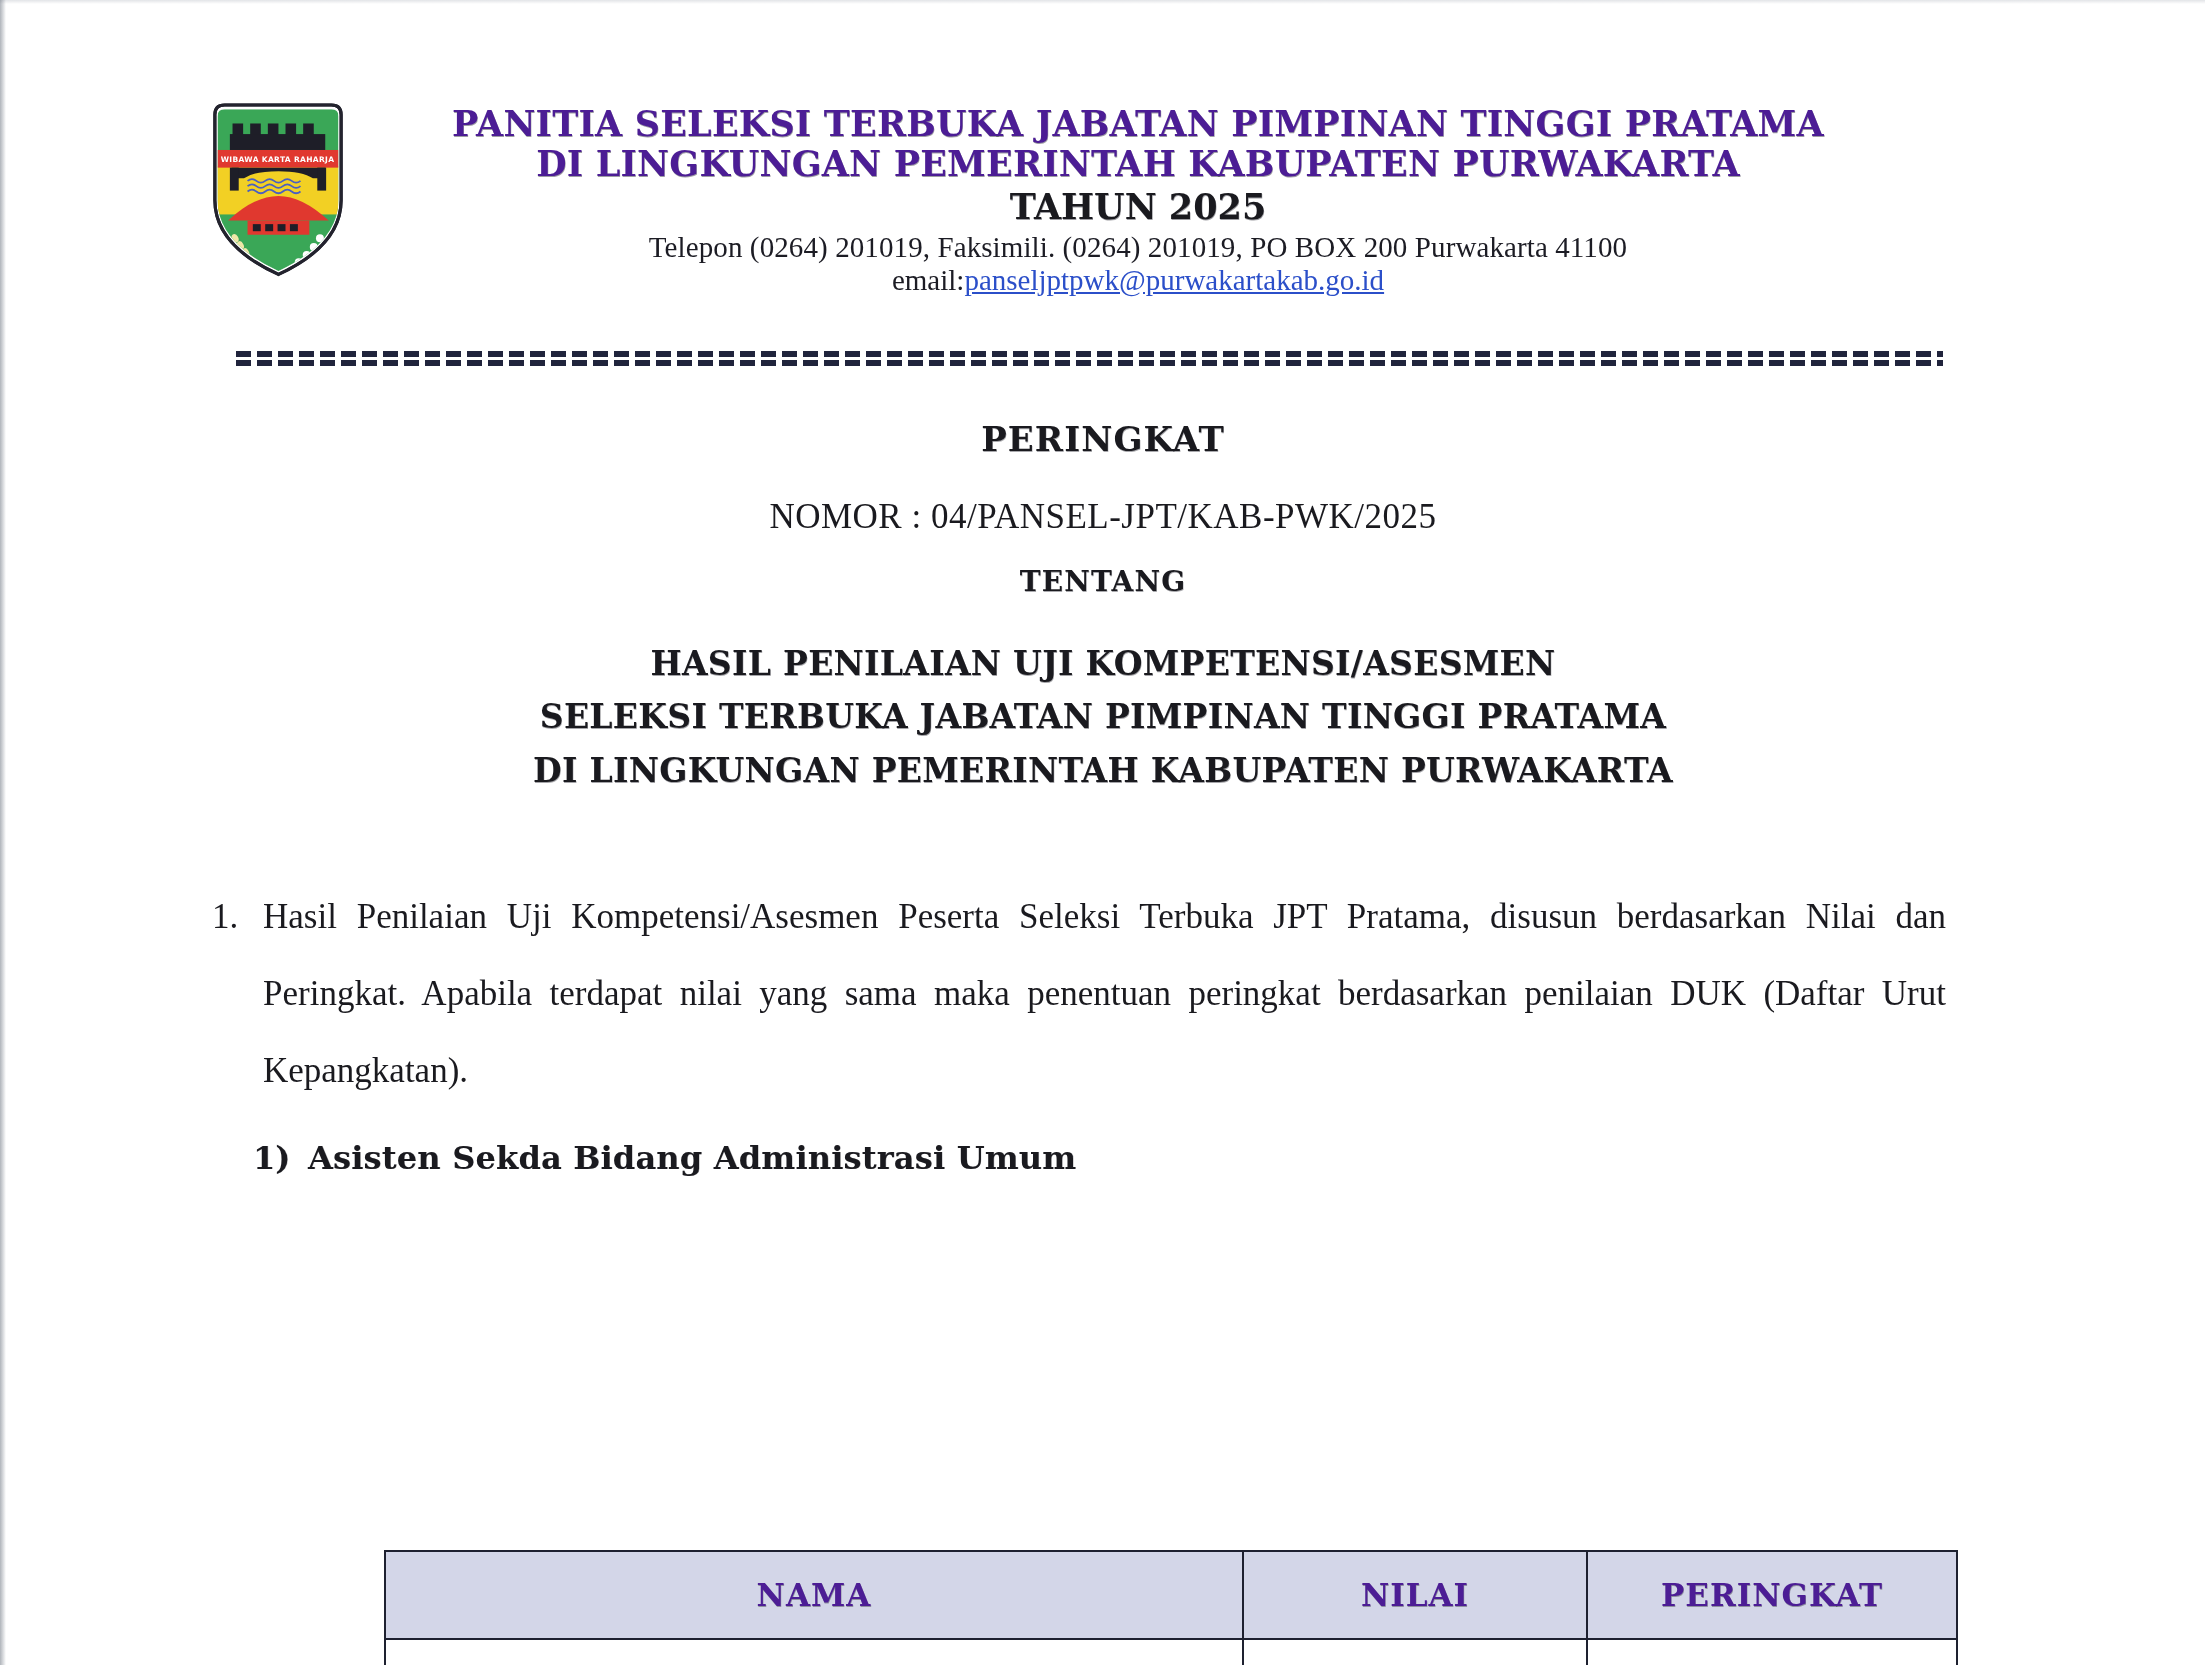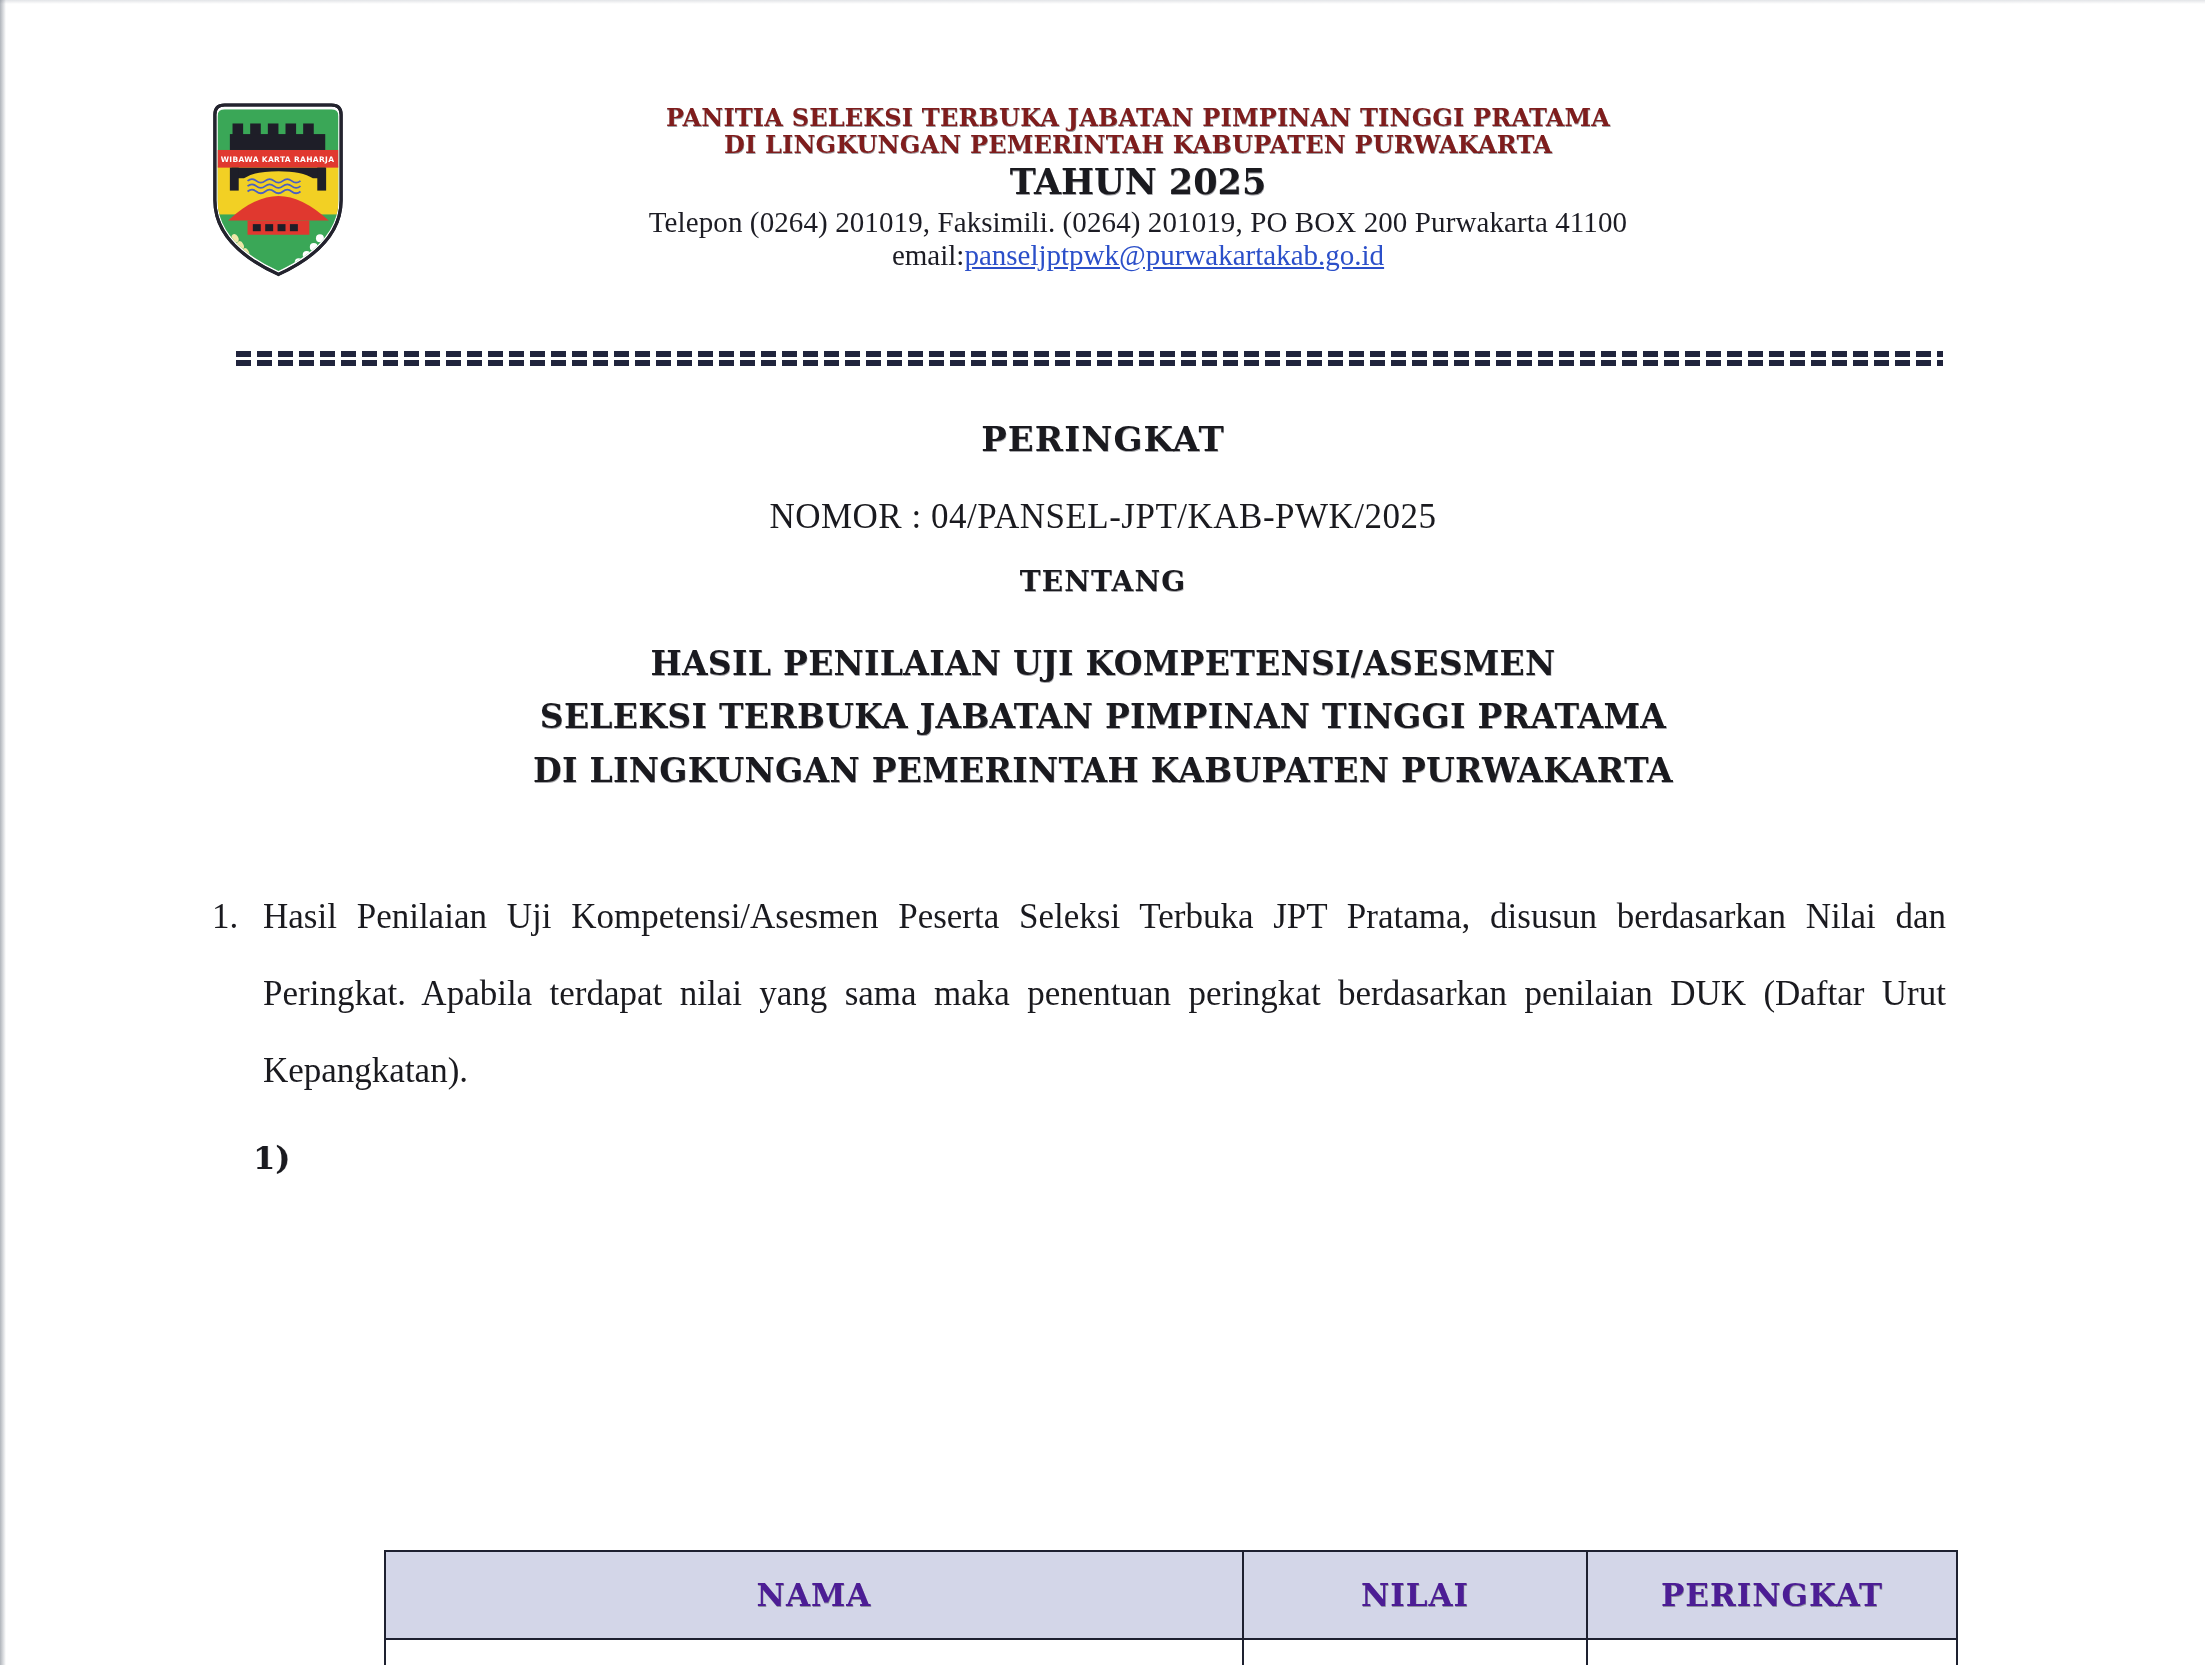--- a/index.html
+++ b/index.html
@@ -47,24 +47,24 @@
   .lh-text {
     position: absolute;
     left: 282px;
     top: 104px;
     width: 1712px;
     text-align: center;
   }
   .lh-title {
     font-family: "DejaVu Serif", "Liberation Serif", serif;
     font-weight: bold;
-    font-size: 24px;
+    font-size: 35px;
     letter-spacing: 0.2px;
     line-height: 1.14;
-    color: #7f1d1d;
+    color: #4c1d95;
     text-shadow: 0.5px 0.5px 0 rgba(40,40,50,0.45);
   }
   .lh-year {
     font-family: "DejaVu Serif", "Liberation Serif", serif;
     font-weight: bold;
     font-size: 35px;
     line-height: 1.22;
     margin-top: 1.8px;
     text-shadow: 0.5px 0.5px 0 rgba(40,40,50,0.45);
   }
@@ -356,20 +356,21 @@
 
   <div class="numlist">
     <div class="numitem">
       <div class="marker">1.</div>
       <div class="itemtext">Hasil Penilaian Uji Kompetensi/Asesmen Peserta Seleksi Terbuka JPT Pratama, disusun berdasarkan Nilai dan Peringkat. Apabila terdapat nilai yang sama maka penentuan peringkat berdasarkan penilaian DUK (Daftar Urut Kepangkatan).</div>
     </div>
   </div>
 
   <div class="sub-head">
     <div class="sh-marker">1)</div>
+    <div class="sh-label">Asisten Sekda Bidang Administrasi Umum</div>
   </div>
 </div>
 
 <table class="result-table">
   <thead>
     <tr>
       <th class="col-nama">NAMA</th>
       <th class="col-nilai">NILAI</th>
       <th class="col-peringkat">PERINGKAT</th>
     </tr>

